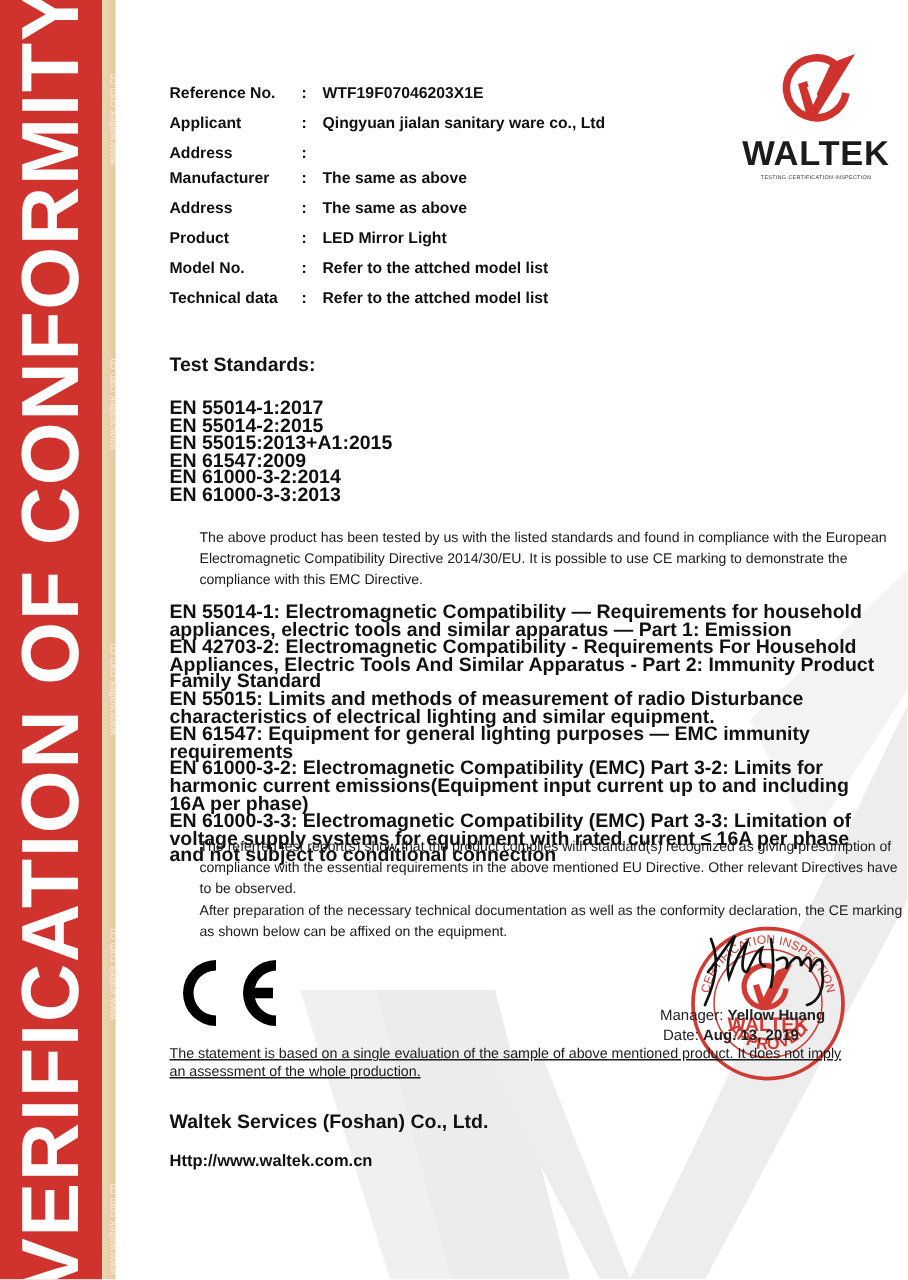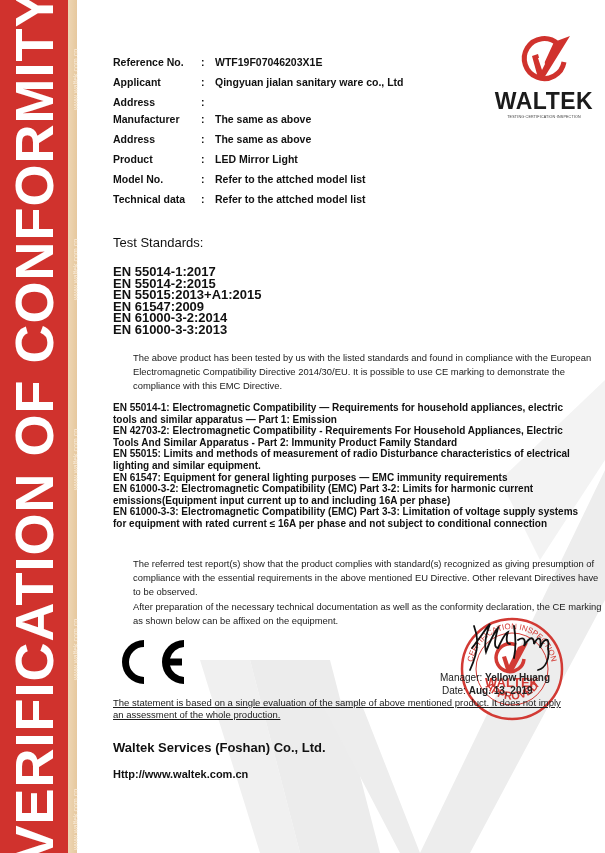--- a/index.html
+++ b/index.html
@@ -30,26 +30,26 @@
   .info { position:absolute; left:113px; top:56px; font-size:10.5px; font-weight:bold; }
   .info-row { display:flex; line-height:13px; margin-bottom:7px; }
   .info-label { width:88px; }
   .info-colon { width:14px; }
   .info-value { width:250px; }
 
   .logo { position:absolute; left:484px; top:34px; width:120px; text-align:center; }
   .logo-word { font-weight:bold; font-size:23px; letter-spacing:0.5px; color:#1b1b1b; margin-top:-2px; }
   .logo-tag { font-size:3.6px; color:#333; letter-spacing:0.2px; }
 
-  .section-title { position:absolute; left:113px; top:235px; font-size:13px; font-weight:normal; }
+  .section-title { position:absolute; left:113px; top:235px; font-size:13px; font-weight:bold; }
   .std-list { position:absolute; left:113px; top:266px; font-size:13px; font-weight:bold; line-height:11.6px; }
 
   .para { position:absolute; left:113px; font-size:9.4px; line-height:14.2px; width:470px; color:#1a1a1a;margin-left:20px; }
   .p1 { top:351px; }
-  .desc { position:absolute; left:113px; top:402px; font-size:10px; font-weight:bold; line-height:11.6px; width:470px; }
+  .desc { position:absolute; left:113px; top:402px; font-size:13px; font-weight:bold; line-height:11.6px; width:470px; }
   .p2 { top:557px; }
 
   .ce-mark { position:absolute; left:114px; top:636px; }
   .stamp { position:absolute; left:458px; top:615px; }
   .signature { position:absolute; left:464px; top:618px; }
   .manager { position:absolute; left:440px; top:671px; font-size:10px; line-height:13px; color:#222; }
   .manager b { color:#222; }
   .statement { position:absolute; left:113px; top:697px; font-size:9.5px; line-height:12px; width:450px; color:#1a1a1a;text-decoration:underline; }
 
   .company { position:absolute; left:113px; top:740px; font-size:13px; font-weight:bold; }

